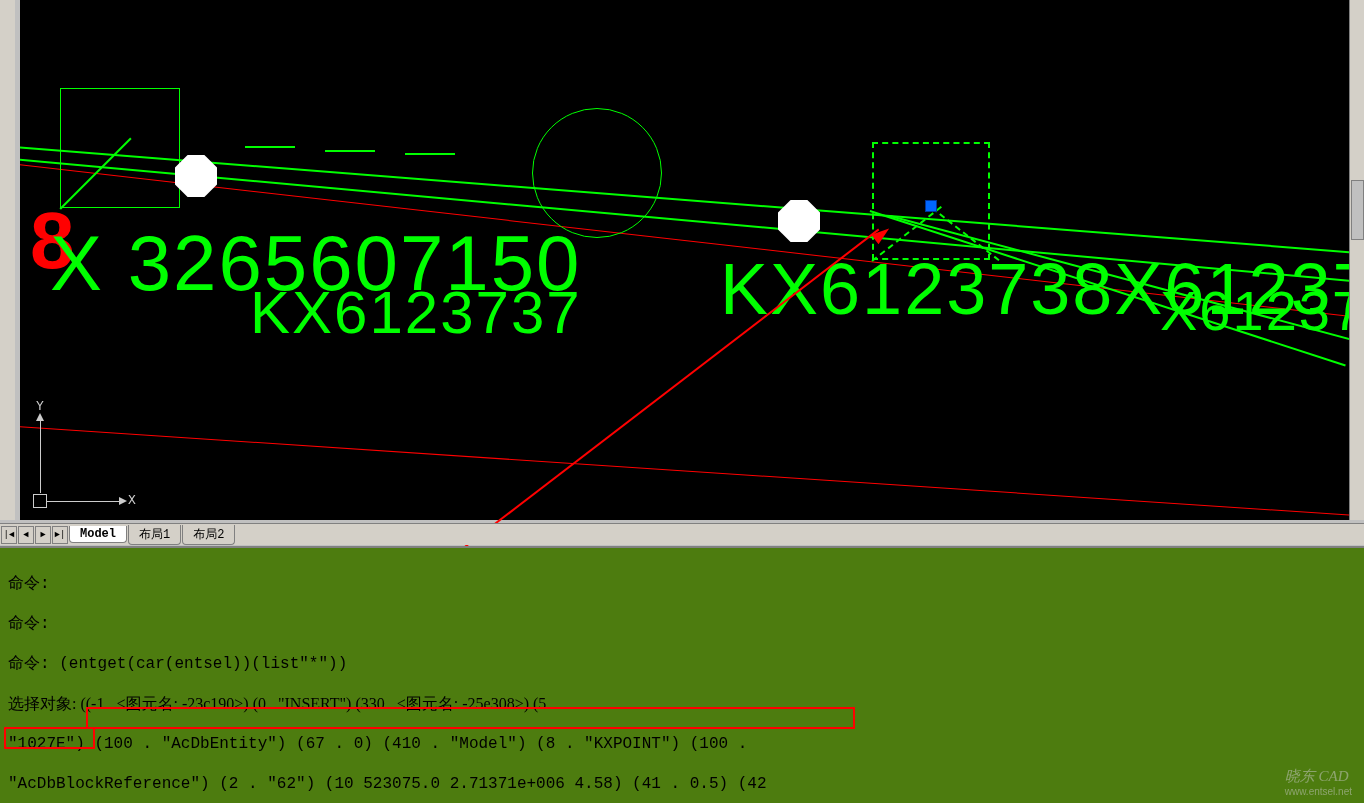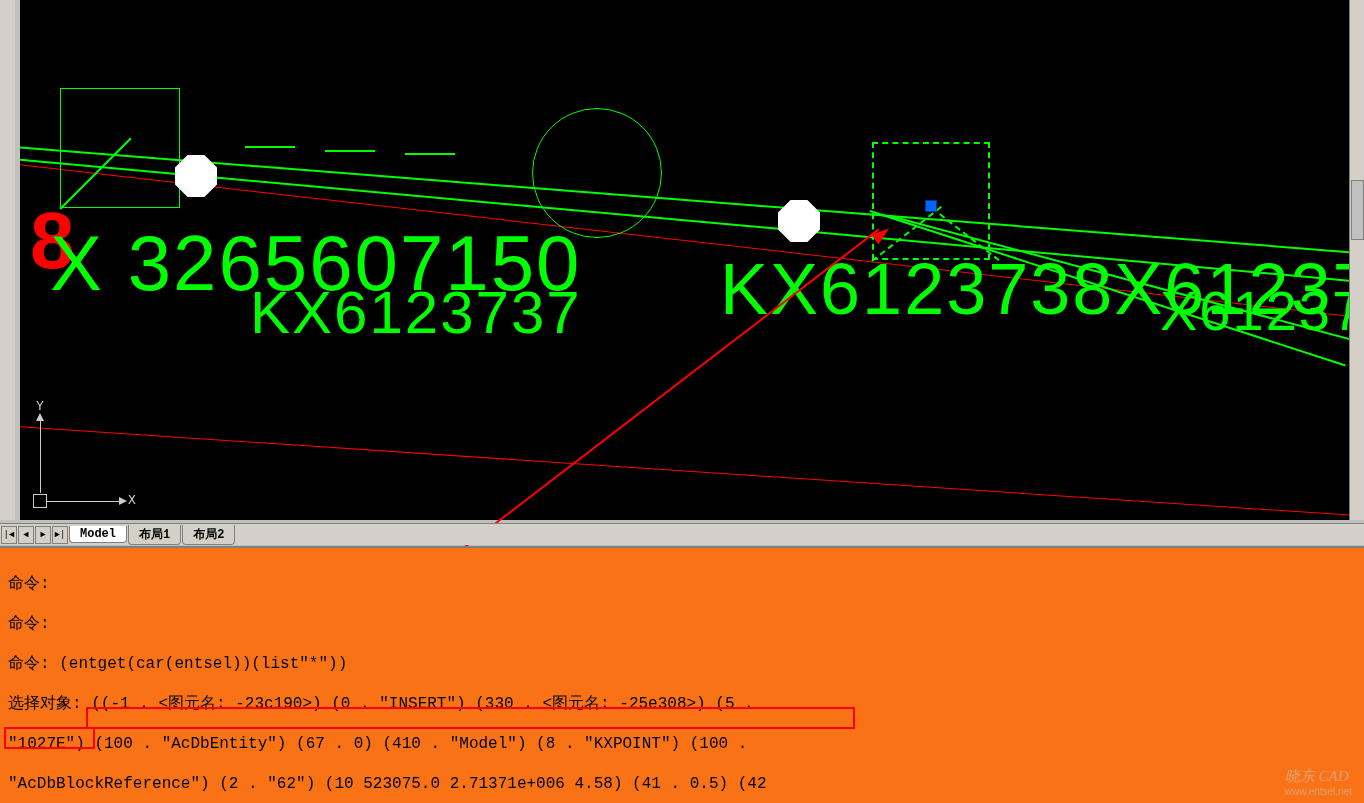--- a/index.html
+++ b/index.html
@@ -187,35 +187,34 @@
     }
     .tab {
       padding: 1px 10px;
       background: #d4d0c8;
       border: 1px solid #808080;
       border-top: none;
       font-size: 12px;
       cursor: pointer;
       border-radius: 0 0 4px 4px;
       margin-left: 1px;
-      font-weight: bold;
     }
     .tab.active {
       background: #ffffff;
       font-weight: bold;
     }
     
     
     .command-area {
       position: absolute;
       left: 0;
       top: 546px;
       width: 1364px;
       height: 257px;
-      background: #f97316;
+      background: #4d7c0f;
       border-top: 2px solid #808080;
       padding: 6px 8px;
       font-family: "Consolas", "SimSun", "Courier New", monospace;
       font-size: 16px;
       line-height: 20px;
       color: #000000;
       overflow: hidden;
       white-space: pre-wrap;
     }
     .red-highlight-box {
@@ -320,21 +319,21 @@
   <div class="tab-nav-btn">►|</div>
   <div class="tab active">Model</div>
   <div class="tab">布局1</div>
   <div class="tab">布局2</div>
 </div>
 
 <div class="command-area">
 <span style="display: block;">命令:</span>
 <span style="display: block;">命令:</span>
 <span style="display: block;">命令: (entget(car(entsel))(list"*"))</span>
-<span style="display: block;">选择对象: ((-1 . &lt;图元名: -23c190&gt;) (0 . "INSERT") (330 . &lt;图元名: -25e308&gt;) (5 .</span>
+<span style="display: block; font-family: Liberation Serif, serif;">选择对象: ((-1 . &lt;图元名: -23c190&gt;) (0 . "INSERT") (330 . &lt;图元名: -25e308&gt;) (5 .</span>
 <span style="display: block;">"1027E") (100 . "AcDbEntity") (67 . 0) (410 . "Model") (8 . "KXPOINT") (100 .</span>
 <span style="display: block;">"AcDbBlockReference") (2 . "62") (10 523075.0 2.71371e+006 4.58) (41 . 0.5) (42</span>
 
 
 
 
 
 
 </div>
 

